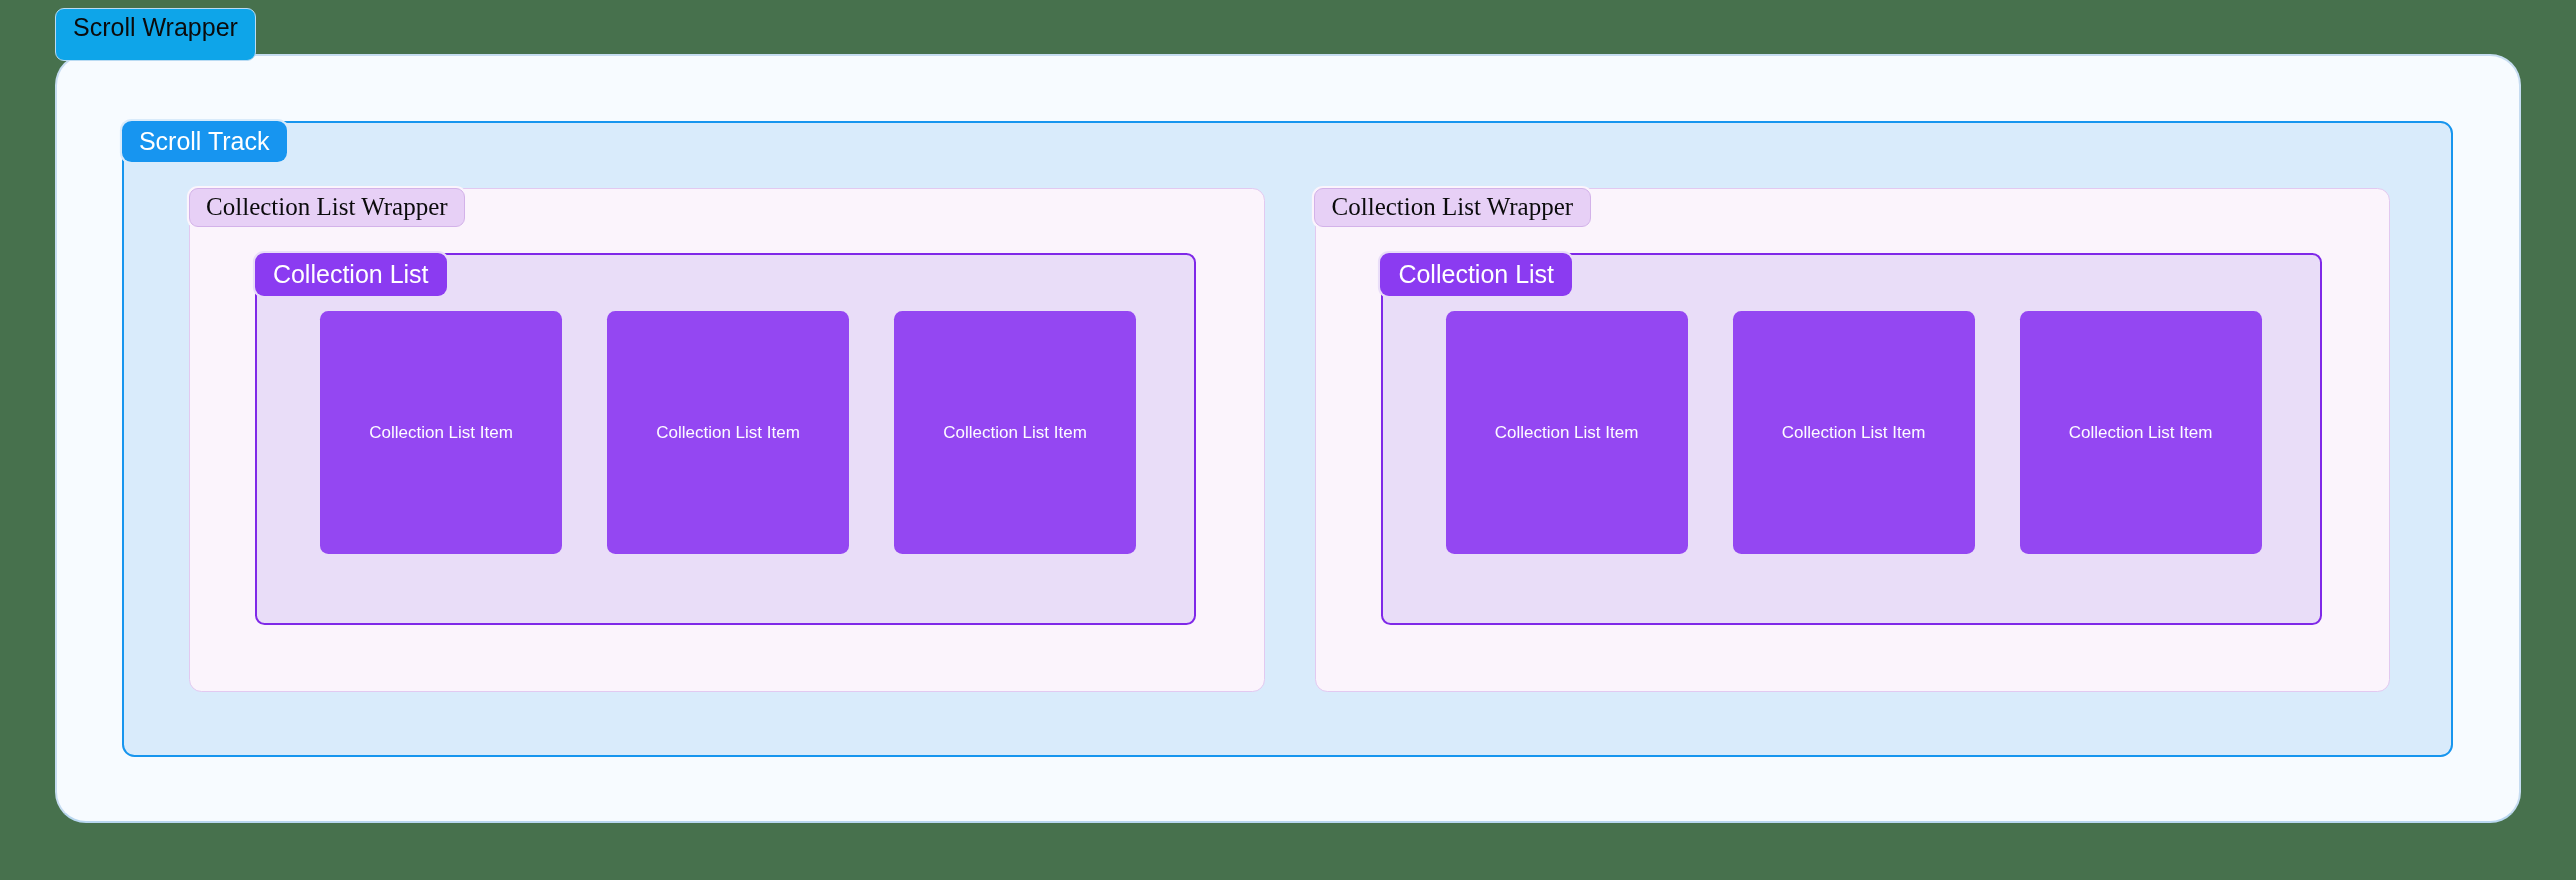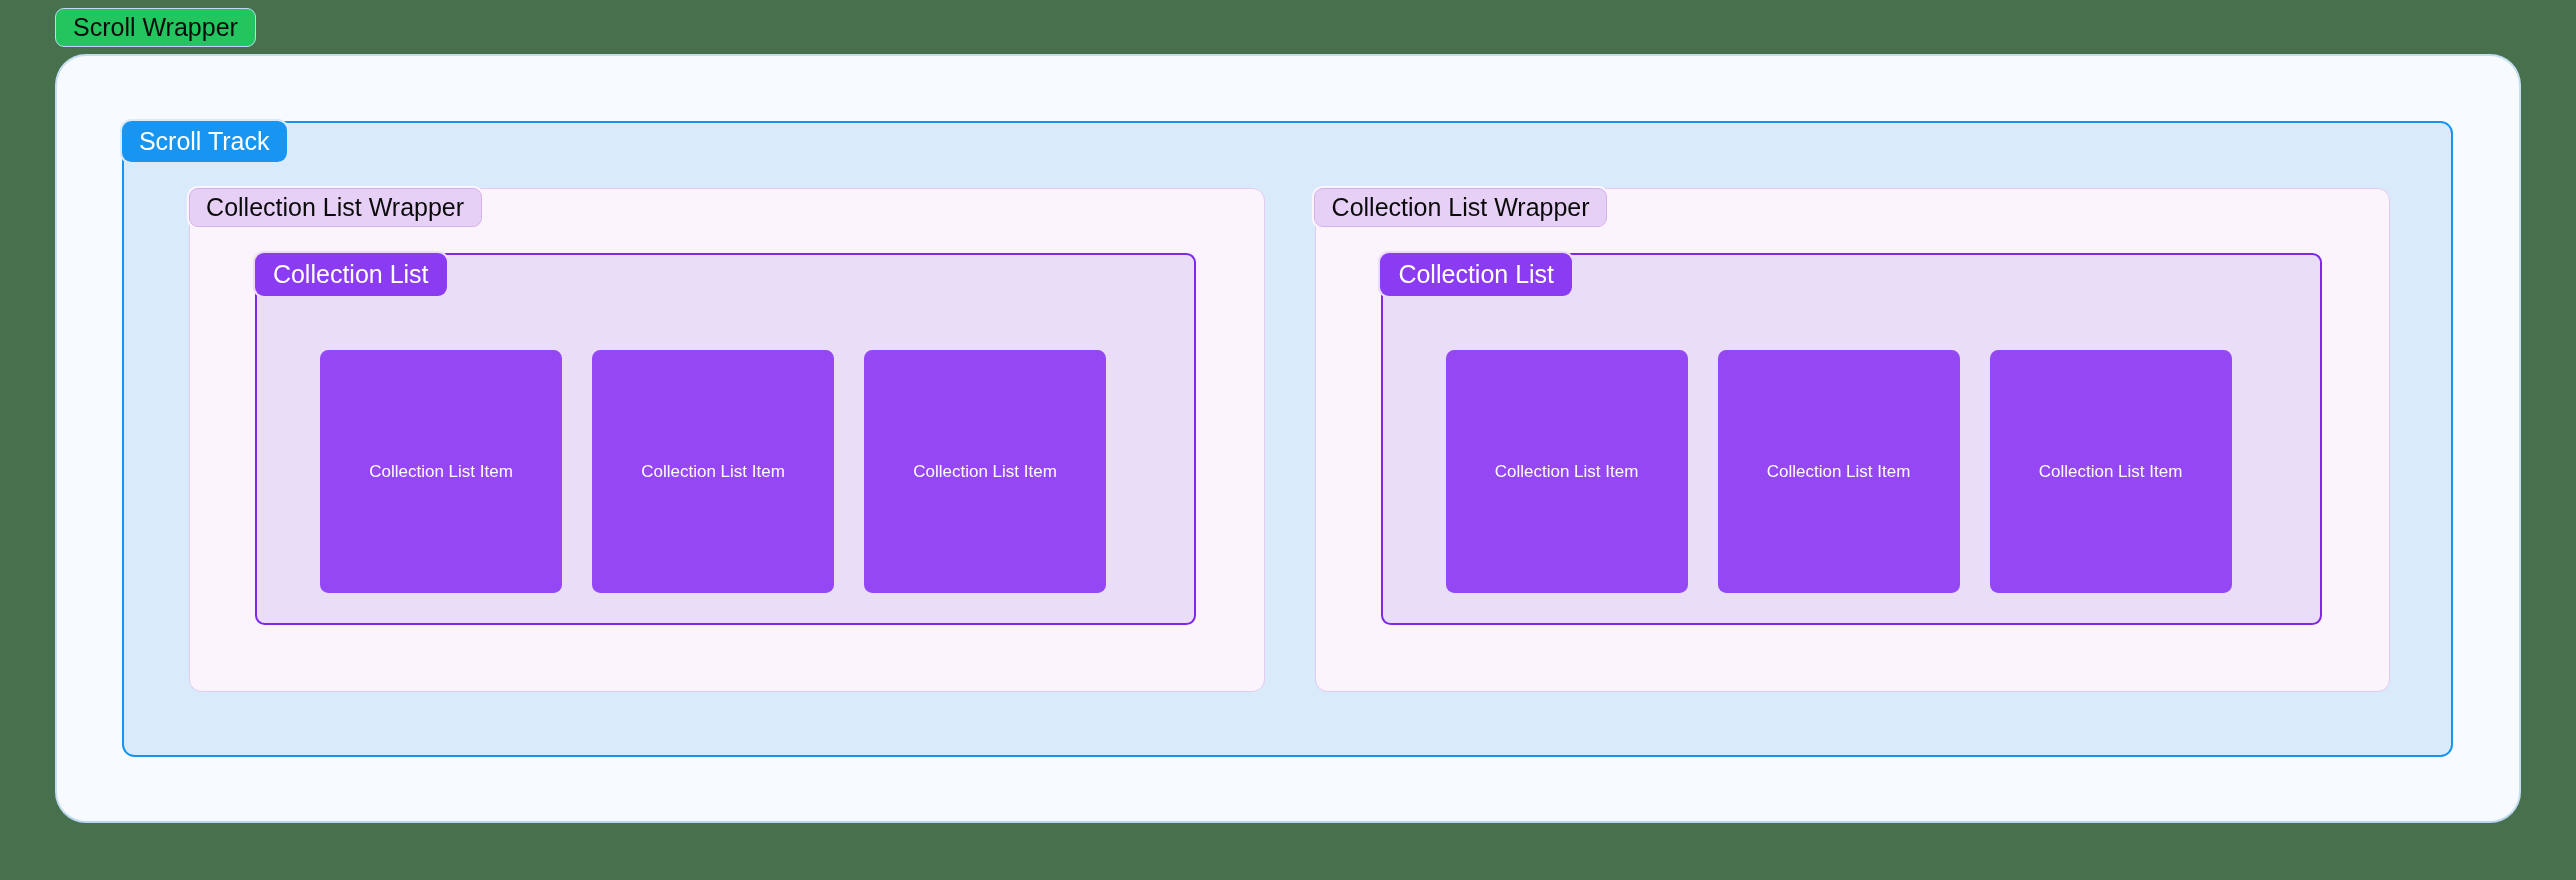--- a/index.html
+++ b/index.html
@@ -16,24 +16,24 @@
     position: relative;
     width: 2576px;
     height: 881px;
   }
 
   
   .scroll-wrapper-label {
     position: absolute;
     left: 55px;
     top: 8.3px;
-    height: 39px;
+    height: 53px;
     line-height: 36px;
     padding: 0 17px;
-    background: #22c55e;
+    background: #0ea5e9;
     border: 1.4px solid #BADBF3;
     border-radius: 9px;
     font-size: 25px;
     color: #0B0B0C;
     white-space: nowrap;
     z-index: 3;
   }
 
   
   .outer-panel {
@@ -97,33 +97,34 @@
     left: -1.4px;
     height: 39px;
     line-height: 36px;
     padding: 0 16.5px;
     background: #E7D0F6;
     border: 1.4px solid #D3B2E9;
     color: #0B0B0C;
     font-size: 25px;
     border-radius: 9px;
     box-shadow: 0 0 0 2.1px #FBF4FC;
+    font-family: Liberation Serif, serif;
   }
 
   
   .collection-list {
     position: relative;
     width: 941px;
     height: 372px;
     background: #E9DDF8;
     border: 2.1px solid #7F28E8;
     border-radius: 9.6px;
-    padding: 95px 0 0 63px;
+    padding: 56px 0 0 63px;
     display: flex;
-    gap: 30px;
+    gap: 45px;
   }
 
   .collection-list-label {
     top: -2.1px;
     left: -2.1px;
     height: 43px;
     line-height: 43px;
     padding: 0 18px;
     background: #8B3BF1;
     color: #FFFFFF;

